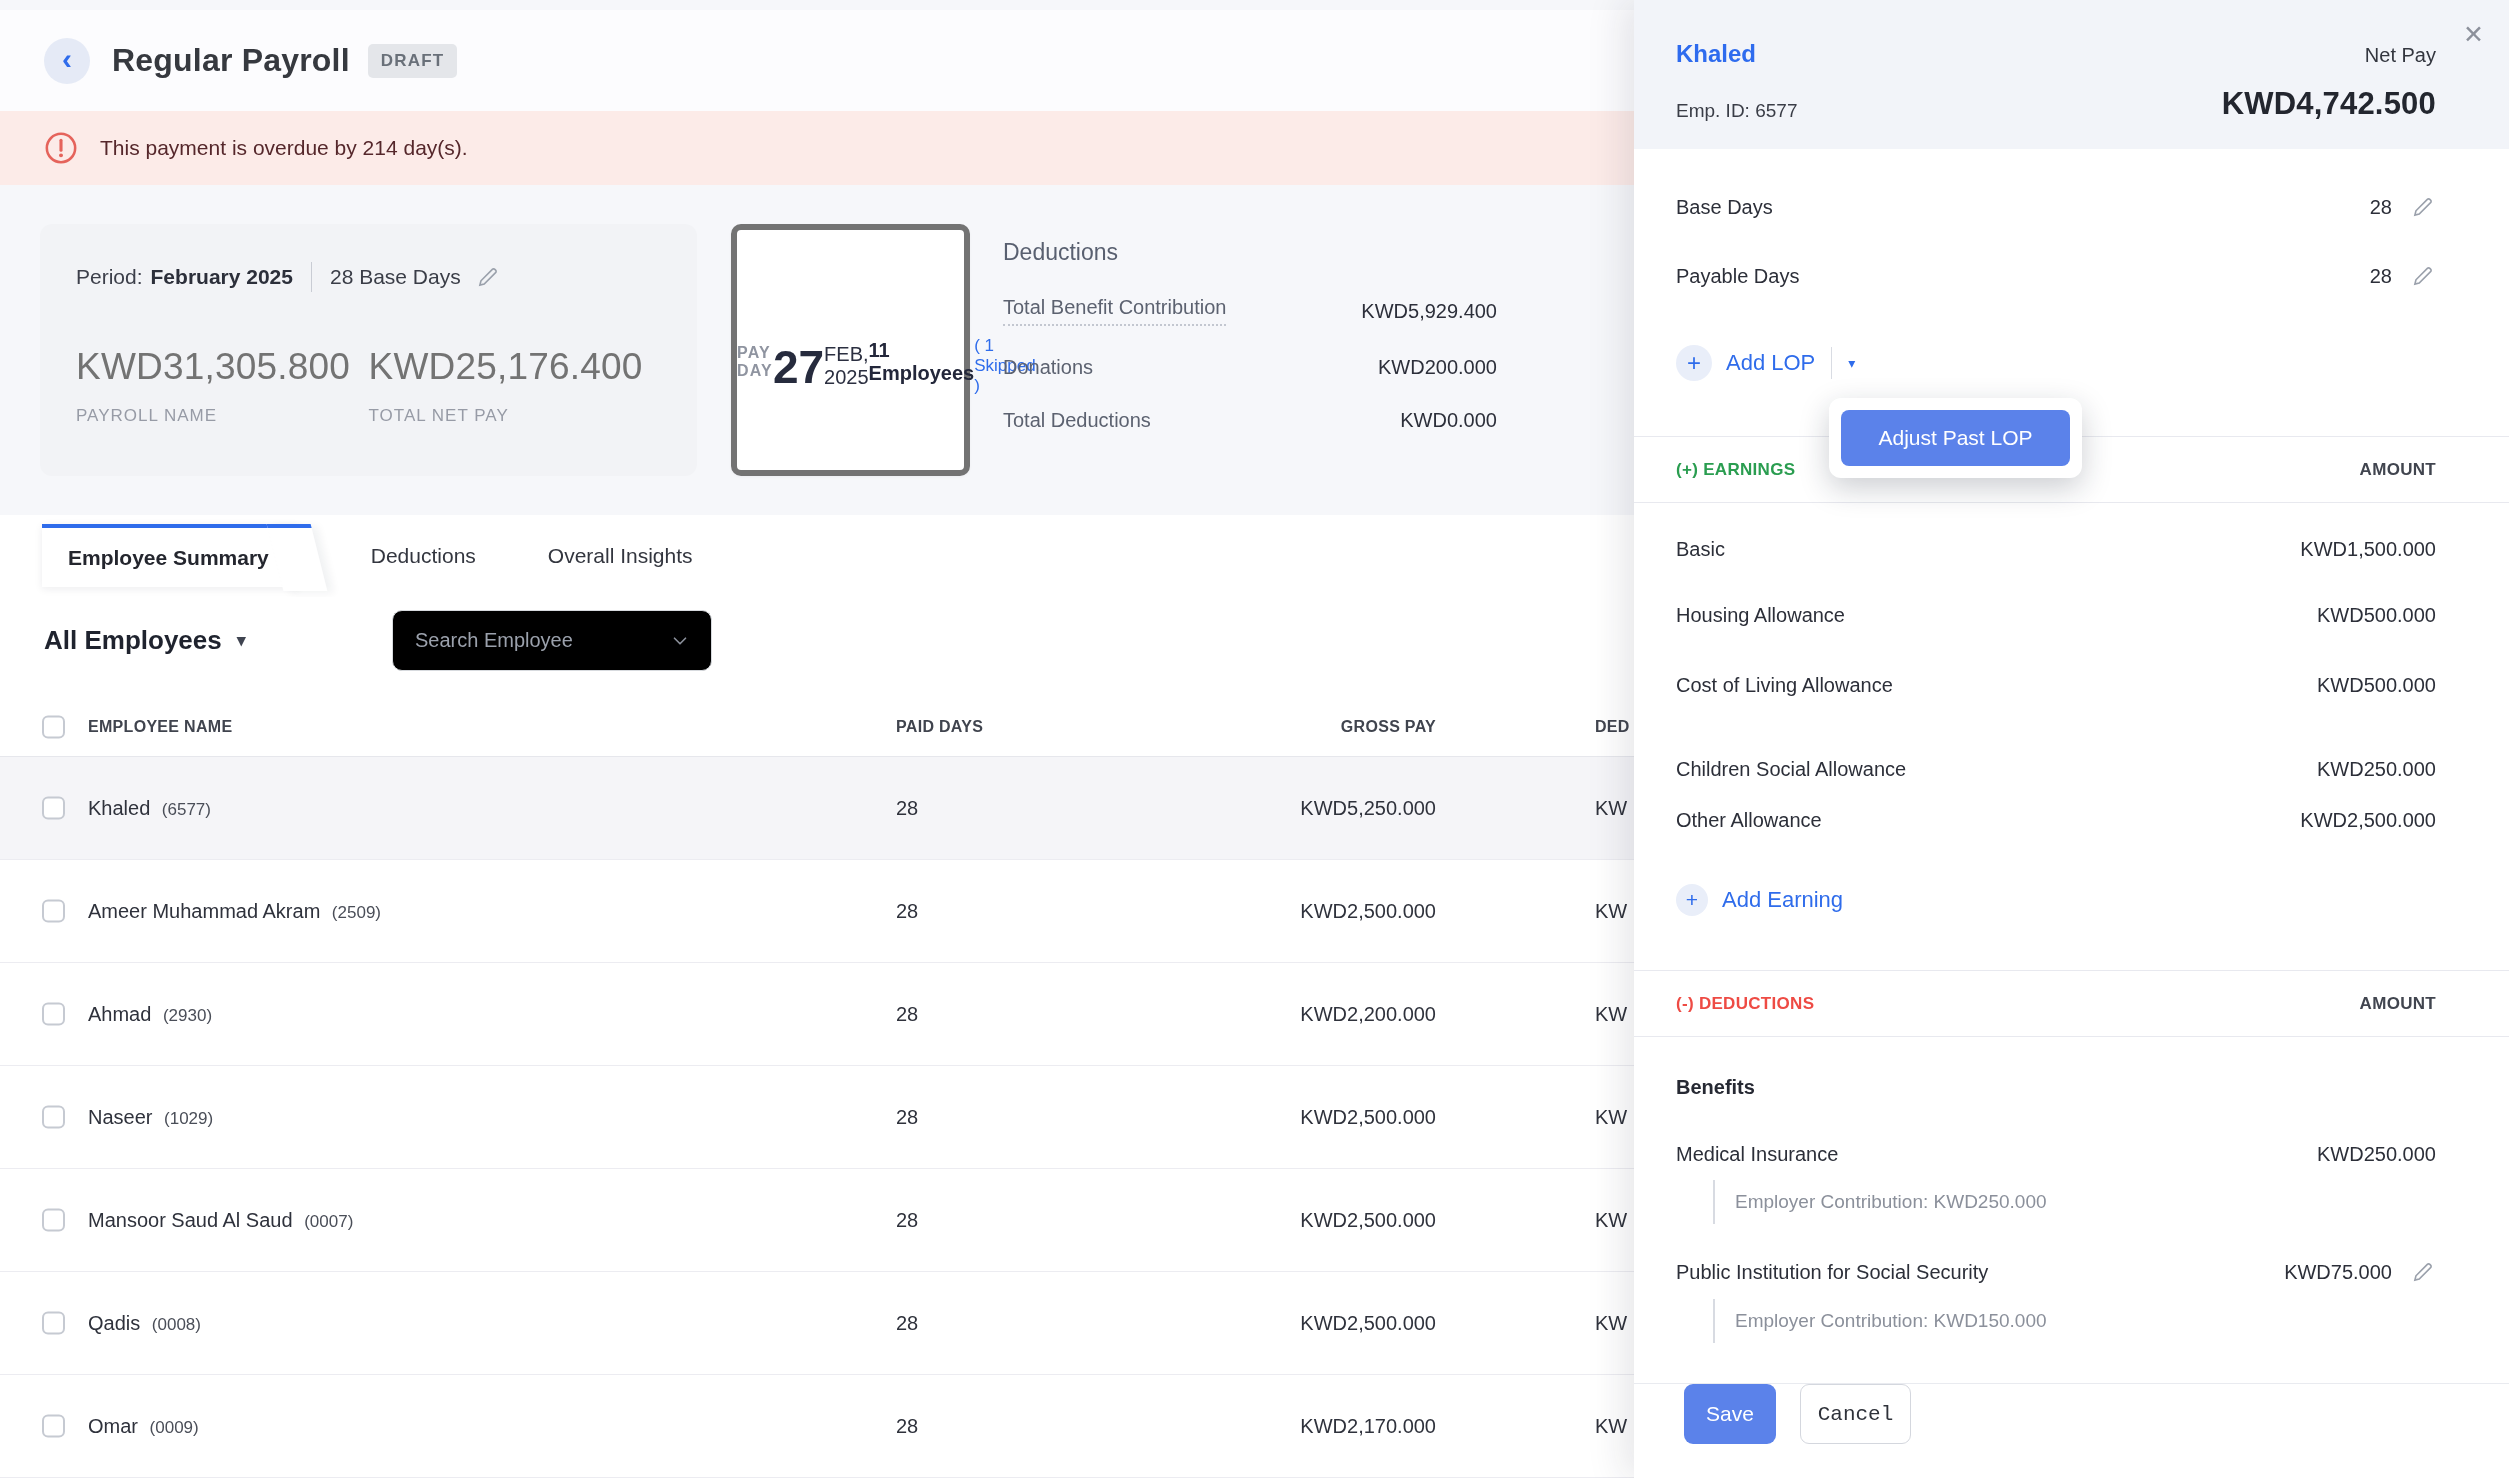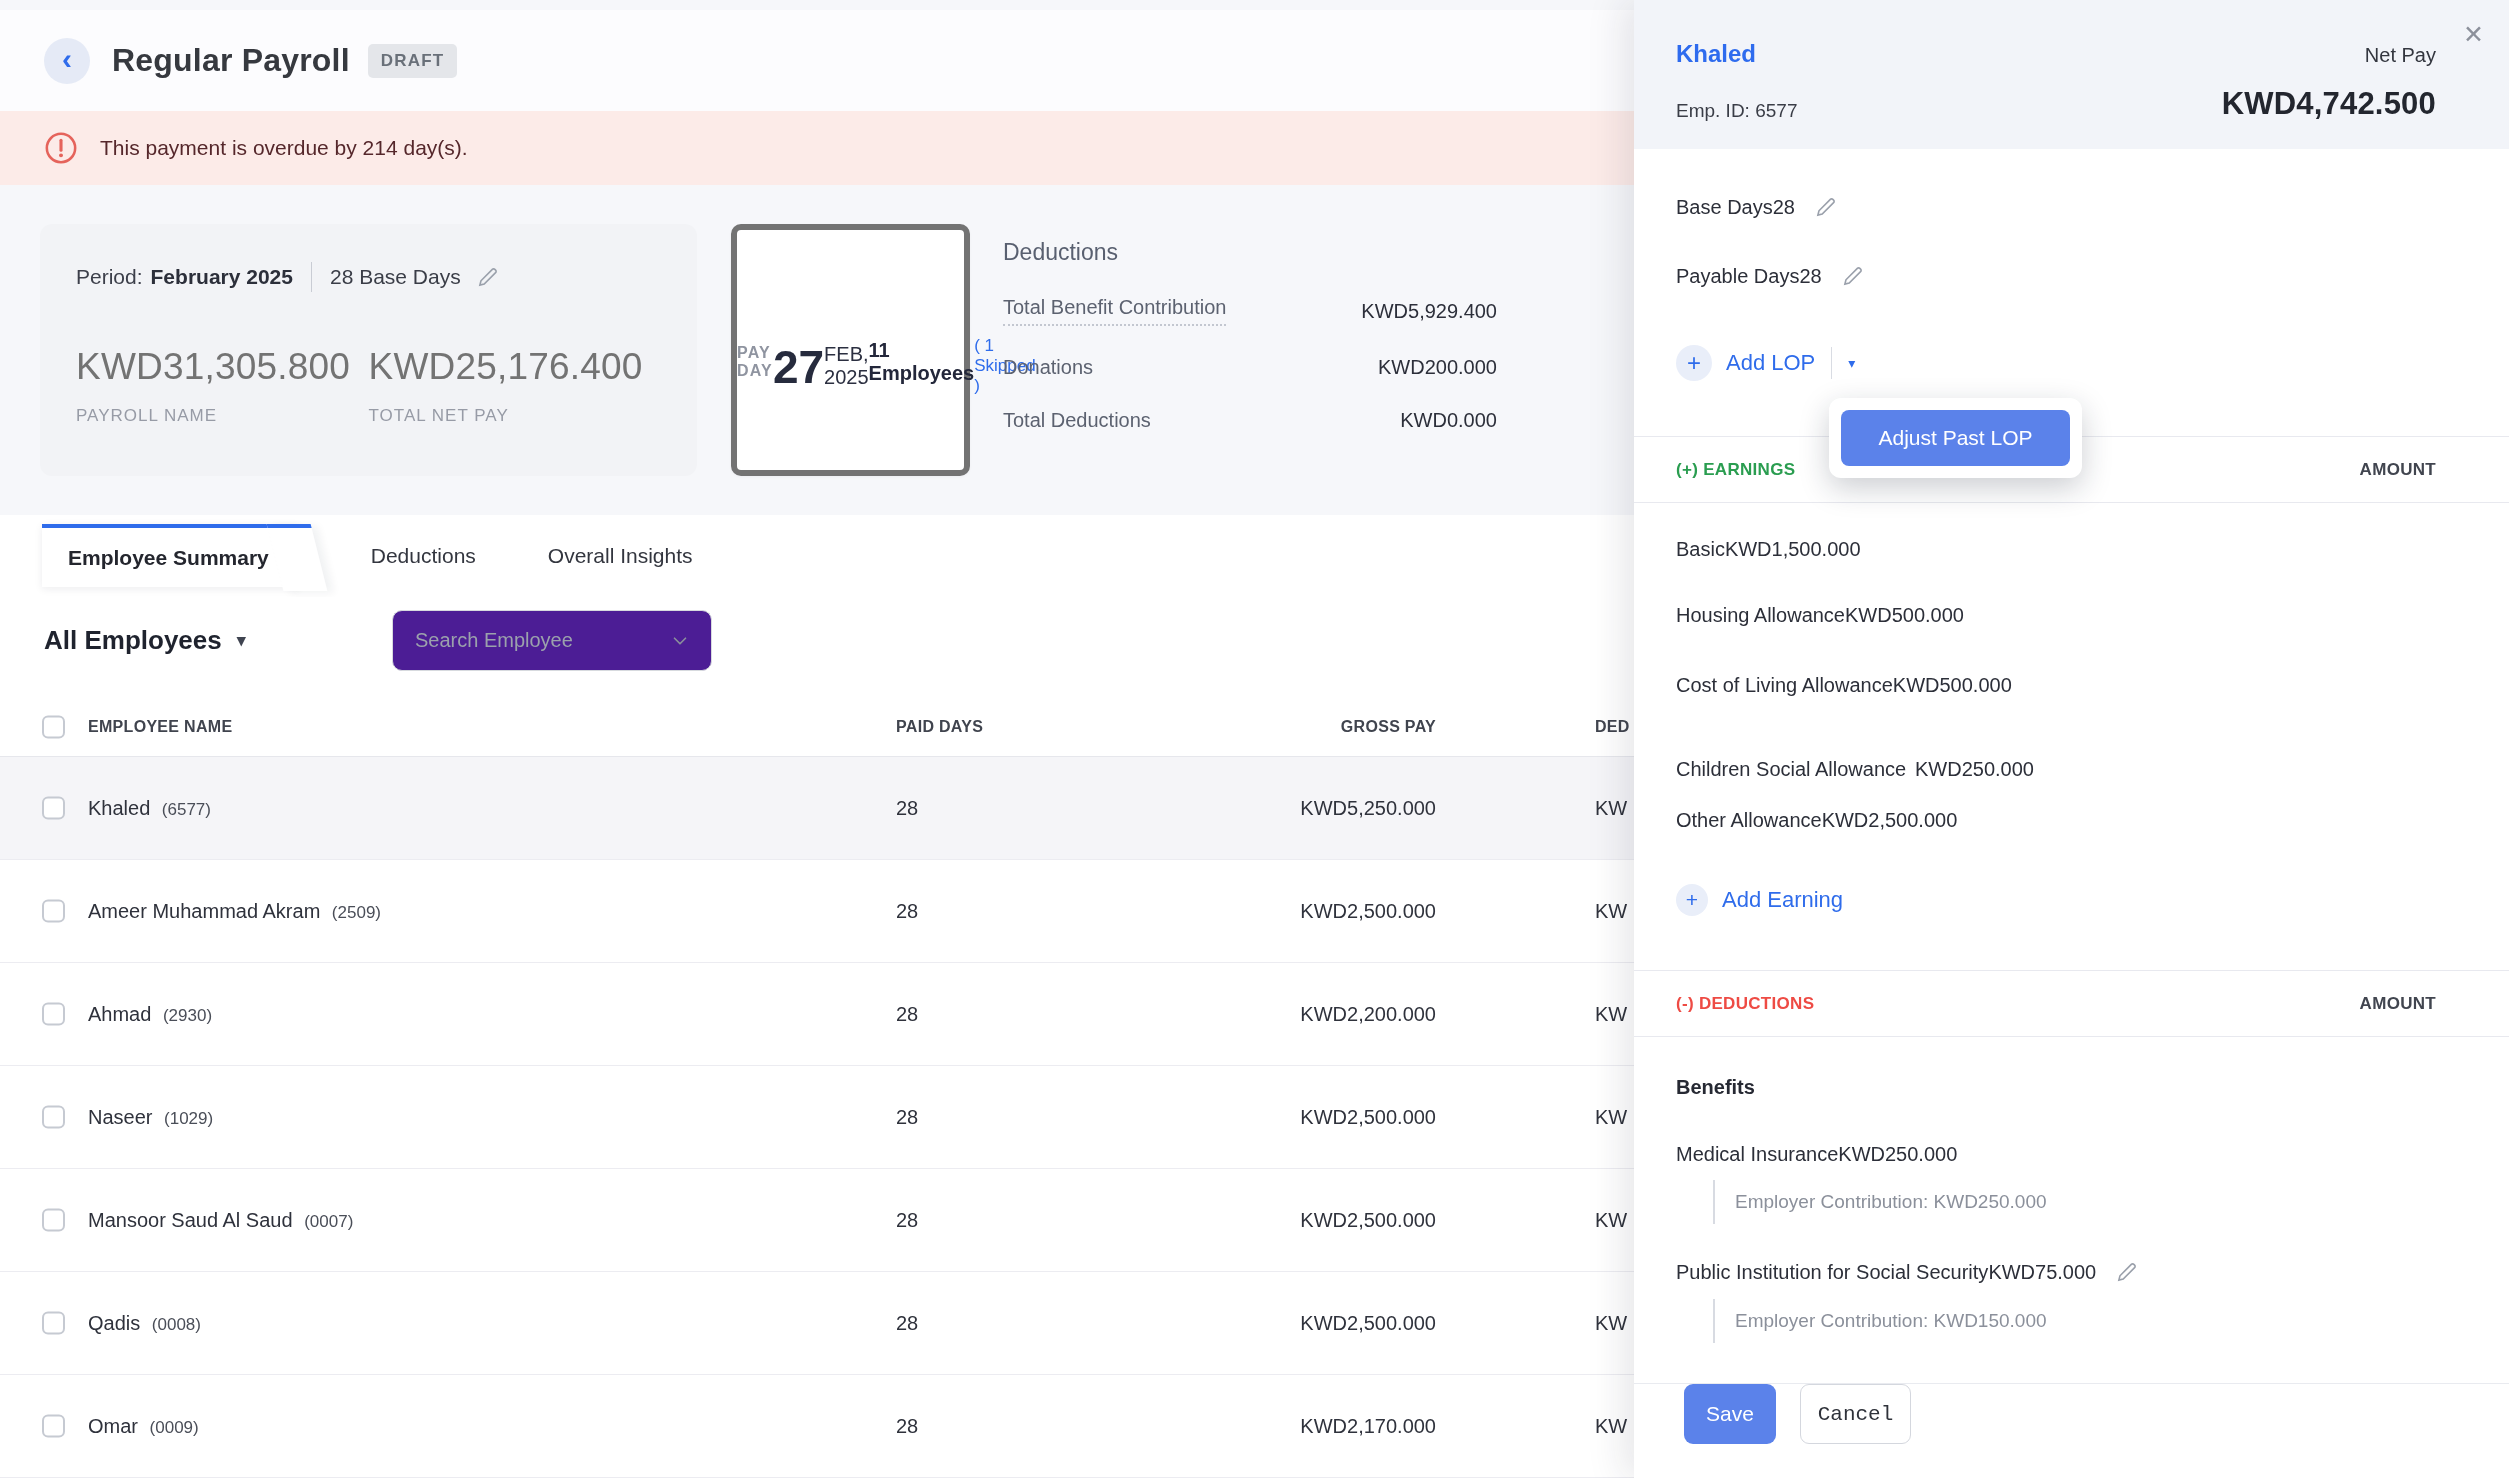--- a/index.html
+++ b/index.html
@@ -49,21 +49,21 @@
   .sheet { position:absolute; top:515px; left:0; width:100%; height:963px; background:#fff; }
   .tabs { position:absolute; top:524px; left:42px; display:flex; align-items:stretch; height:63px; }
   .tab { font-size:21px; color:#33363f; display:flex; align-items:center; padding:0 36px; cursor:pointer; }
   .tab-active { position:relative; background:#fff; border-top:4px solid #2f6ceb; font-weight:700; color:#24262e; padding:0 30px 0 26px; box-shadow:0 2px 8px rgba(25,30,50,.08); }
   .tab-active::after { content:""; position:absolute; top:-4px; right:-20px; width:44px; height:63px; background:#fff; border-top:4px solid #2f6ceb; transform:skewX(14deg); box-shadow:6px 2px 8px rgba(25,30,50,.06); }
   .tab-active .tab-label { position:relative; z-index:2; }
 
   .filters { position:absolute; top:597px; left:0; width:100%; height:90px; background:#fff; }
   .all-emps { position:absolute; left:44px; top:28px; font-size:26px; font-weight:600; color:#1f232e; cursor:pointer; }
   .all-emps .caret { font-size:17px; color:#3f4450; margin-left:8px; vertical-align:3px; }
-  .search-select { position:absolute; left:392px; top:13px; width:320px; height:61px; border:1px solid #d7dade; border-radius:10px; background:#4c1d95; display:flex; align-items:center; justify-content:space-between; padding:0 20px 0 22px; cursor:pointer; }
+  .search-select { position:absolute; left:392px; top:13px; width:320px; height:61px; border:1px solid #d7dade; border-radius:10px; background:#000000; display:flex; align-items:center; justify-content:space-between; padding:0 20px 0 22px; cursor:pointer; }
   .search-ph { font-size:20px; color:#9ba1ac; }
   .chev { width:22px; height:22px; }
 
   
   .table { position:absolute; top:697px; left:0; width:100%; background:#fff; }
   .thead { position:relative; height:60px; border-bottom:1px solid #e6e7ec; font-size:16px; font-weight:700; color:#40444e; letter-spacing:0.3px; background:#fff; }
   .trow { position:relative; height:103px; border-bottom:1px solid #ececf1; background:#fff; font-size:20px; color:#2f323c; }
   .trow.selected { background:#f5f5f8; }
   .cc { position:absolute; top:50%; transform:translateY(-50%); }
   .c-check { left:42px; }
@@ -76,21 +76,21 @@
 
   
   .panel { position:absolute; top:0; left:1634px; width:876px; height:1479px; background:#fff; box-shadow:-12px 0 34px rgba(25,30,50,.10); }
   .panel-header { position:relative; height:149px; background:#f2f4f9; }
   .p-name { position:absolute; left:42px; top:40px; font-size:24px; font-weight:700; color:#2e6bee; cursor:pointer; }
   .p-netpay-lbl { position:absolute; right:74px; top:44px; font-size:20px; color:#33363f; }
   .p-empid { position:absolute; left:42px; top:100px; font-size:19px; color:#3a3d47; }
   .p-netpay { position:absolute; right:74px; top:86px; font-size:31px; font-weight:700; color:#23262f; letter-spacing:0.2px; }
   .p-close { position:absolute; right:26px; top:20px; font-size:25px; color:#8c909b; cursor:pointer; }
 
-  .prow { position:absolute; left:42px; right:74px; display:flex; align-items:center; font-size:20px; color:#2c2f39; }
+  .prow { position:absolute; left:42px; right:74px; display:flex; align-items:center; justify-content:space-between; font-size:20px; color:#2c2f39; }
   .prow .pv { display:flex; align-items:center; }
   .prow .pencil { margin-left:18px; }
 
   .addlop { position:absolute; left:42px; top:345px; display:flex; align-items:center; cursor:pointer; }
   .plus-circle { width:36px; height:36px; border-radius:50%; background:#e9eef9; color:#2f6ceb; font-size:24px; display:flex; align-items:center; justify-content:center; }
   .addlop-lbl { color:#2f6ceb; font-size:22px; margin-left:14px; }
   .addlop .vsep { width:1px; height:32px; background:#d9dce3; margin:0 16px; }
   .addlop .dcaret { color:#2f6ceb; font-size:14px; }
 
   .popup { position:absolute; left:195px; top:398px; width:253px; height:80px; background:#fff; border-radius:12px; box-shadow:0 10px 30px rgba(25,30,50,.22); padding:12px; z-index:10; }

